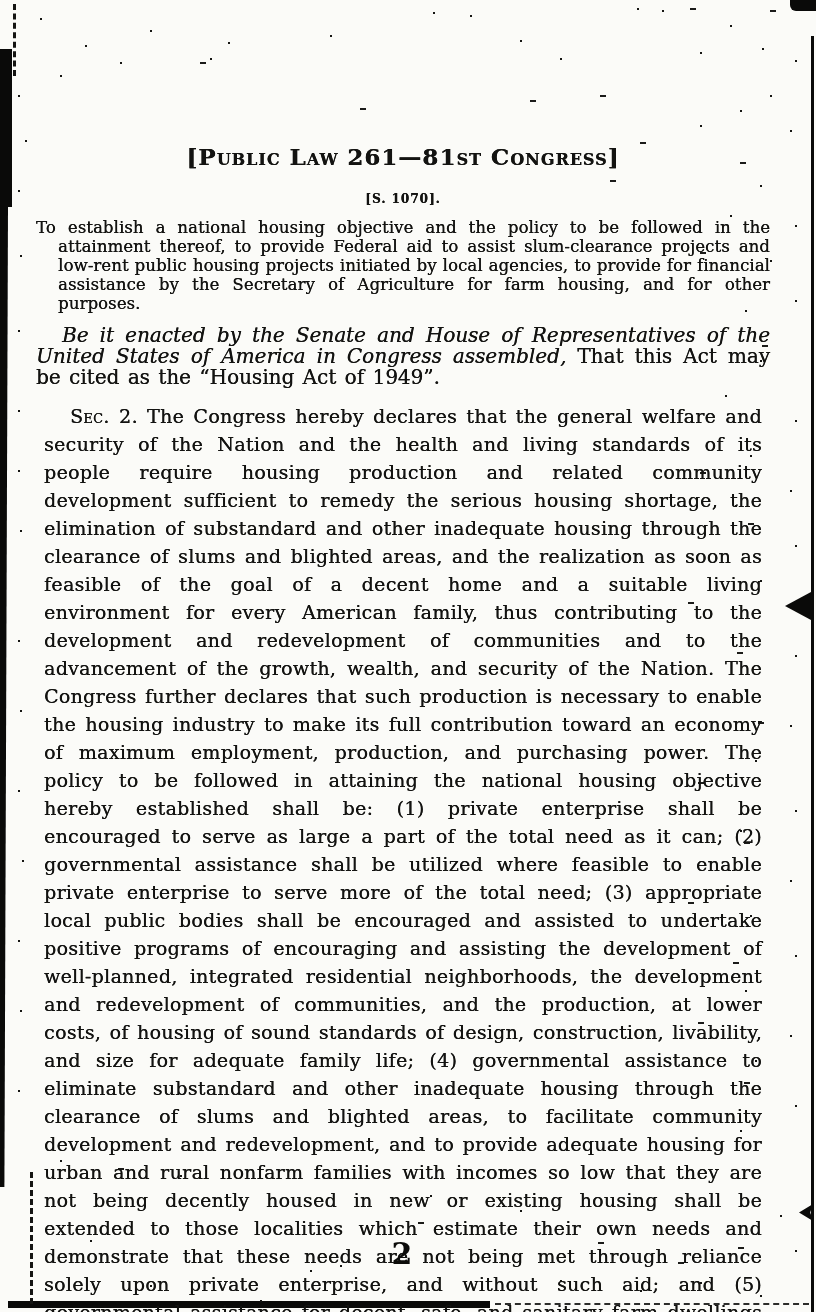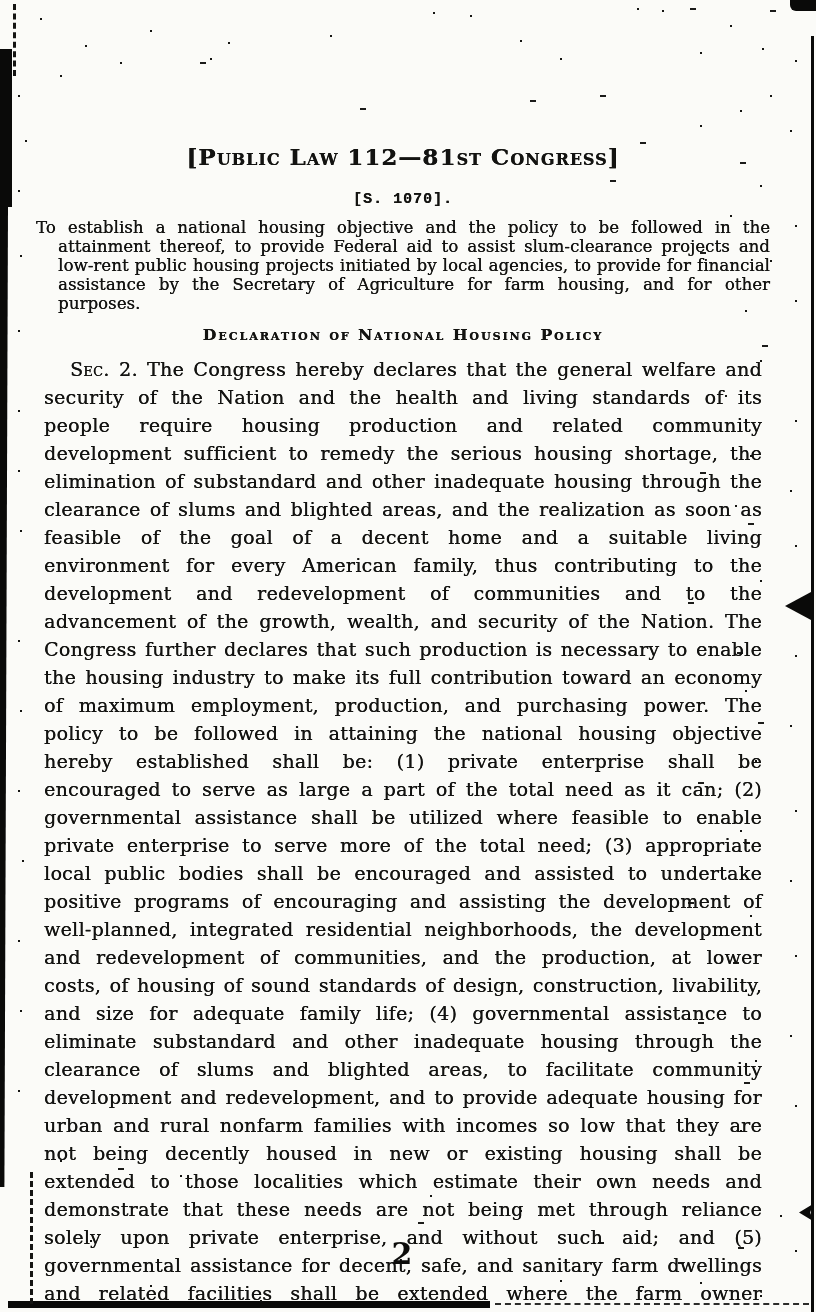--- a/index.html
+++ b/index.html
@@ -8,21 +8,21 @@
     background:#fbfbf8; overflow:hidden;
     font-family:"DejaVu Serif", serif; color:#131311;
   }
   .content{
     position:absolute; left:36px; top:144px; width:734px;
     text-shadow:0.25px 0 0 currentColor;
   }
   .hdr{text-align:center;}
   .sc{font-variant:small-caps;}
   .law-line{font-size:23px; font-weight:bold; letter-spacing:1px; line-height:26px; margin-bottom:7px;}
-  .bill-line{font-size:15px; font-weight:bold; letter-spacing:1px; line-height:19px; margin:20px 0 9px 0;font-family:Liberation Mono, monospace;}
+  .bill-line{font-size:12px; font-weight:bold; letter-spacing:1px; line-height:19px; margin:20px 0 9px 0;}
   .act-line{font-size:17px; font-weight:bold; letter-spacing:4px; line-height:20px; margin-bottom:11px;}
   .preamble{
     font-size:16.5px; font-weight:normal; line-height:19px; text-align:justify;
     margin:0 0 12px 0; padding-left:22px; text-indent:-22px; letter-spacing:0.1px;
   }
   .enacting{
     font-size:20px; line-height:21px; text-align:justify;
     margin:0 0 14px 0; text-indent:26px; word-spacing:2px;
   }
   .heading{
@@ -105,25 +105,25 @@
   <div class="art right-arrow"></div>
   <div class="art right-blob"></div>
   <div class="art bottom-bar"></div>
   <div class="art bottom-thin"></div>
   <div class="art ldash-top"></div>
   <div class="art ldash-bot"></div>
   <div class="speck"></div>
   <div class="dash-speck"></div>
 
   <div class="content">
-    <div class="hdr sc law-line">[Public Law 112—81st Congress]</div>
+    <div class="hdr sc law-line">[Public Law 261—81st Congress]</div>
     <div class="hdr bill-line">[S. 1070].</div>
 
     <p class="preamble">To establish a national housing objective and the policy to be followed in the attainment thereof, to provide Federal aid to assist slum-clearance projects and low-rent public housing projects initiated by local agencies, to provide for financial assistance by the Secretary of Agriculture for farm housing, and for other purposes.</p>
 
+    <p class="enacting"><i>Be it enacted by the Senate and House of Representatives of the United States of America in Congress assembled,</i><span> That this Act may be cited as the “Housing Act of 1949”.</span></p>
 
-    <div class="heading">Declaration of National Housing Policy</div>
 
     <p class="body-text"><span class="sc">Sec. 2.</span><span> The Congress hereby declares that the general welfare and security of the Nation and the health and living standards of its people require housing production and related community development sufficient to remedy the serious housing shortage, the elimination of substandard and other inadequate housing through the clearance of slums and blighted areas, and the realization as soon as feasible of the goal of a decent home and a suitable living environment for every American family, thus contributing to the development and redevelopment of communities and to the advancement of the growth, wealth, and security of the Nation.  The Congress further declares that such production is necessary to enable the housing industry to make its full contribution toward an economy of maximum employment, production, and purchasing power.  The policy to be followed in attaining the national housing objective hereby established shall be: (1) private enterprise shall be encouraged to serve as large a part of the total need as it can; (2) governmental assistance shall be utilized where feasible to enable private enterprise to serve more of the total need; (3) appropriate local public bodies shall be encouraged and assisted to undertake positive programs of encouraging and assisting the development of well-planned, integrated residential neighborhoods, the development and redevelopment of communities, and the production, at lower costs, of housing of sound standards of design, construction, livability, and size for adequate family life; (4) governmental assistance to eliminate substandard and other inadequate housing through the clearance of slums and blighted areas, to facilitate community development and redevelopment, and to provide adequate housing for urban and rural nonfarm families with incomes so low that they are not being decently housed in new or existing housing shall be extended to those localities which estimate their own needs and demonstrate that these needs are not being met through reliance solely upon private enterprise, and without such aid; and (5) governmental assistance for decent, safe, and sanitary farm dwellings and related facilities shall be extended where the farm owner demonstrates that he lacks sufficient resources to provide such housing on</span></p>
   </div>
 
   <div class="pagenum">2</div>
 </div>
 
 </body></html>

